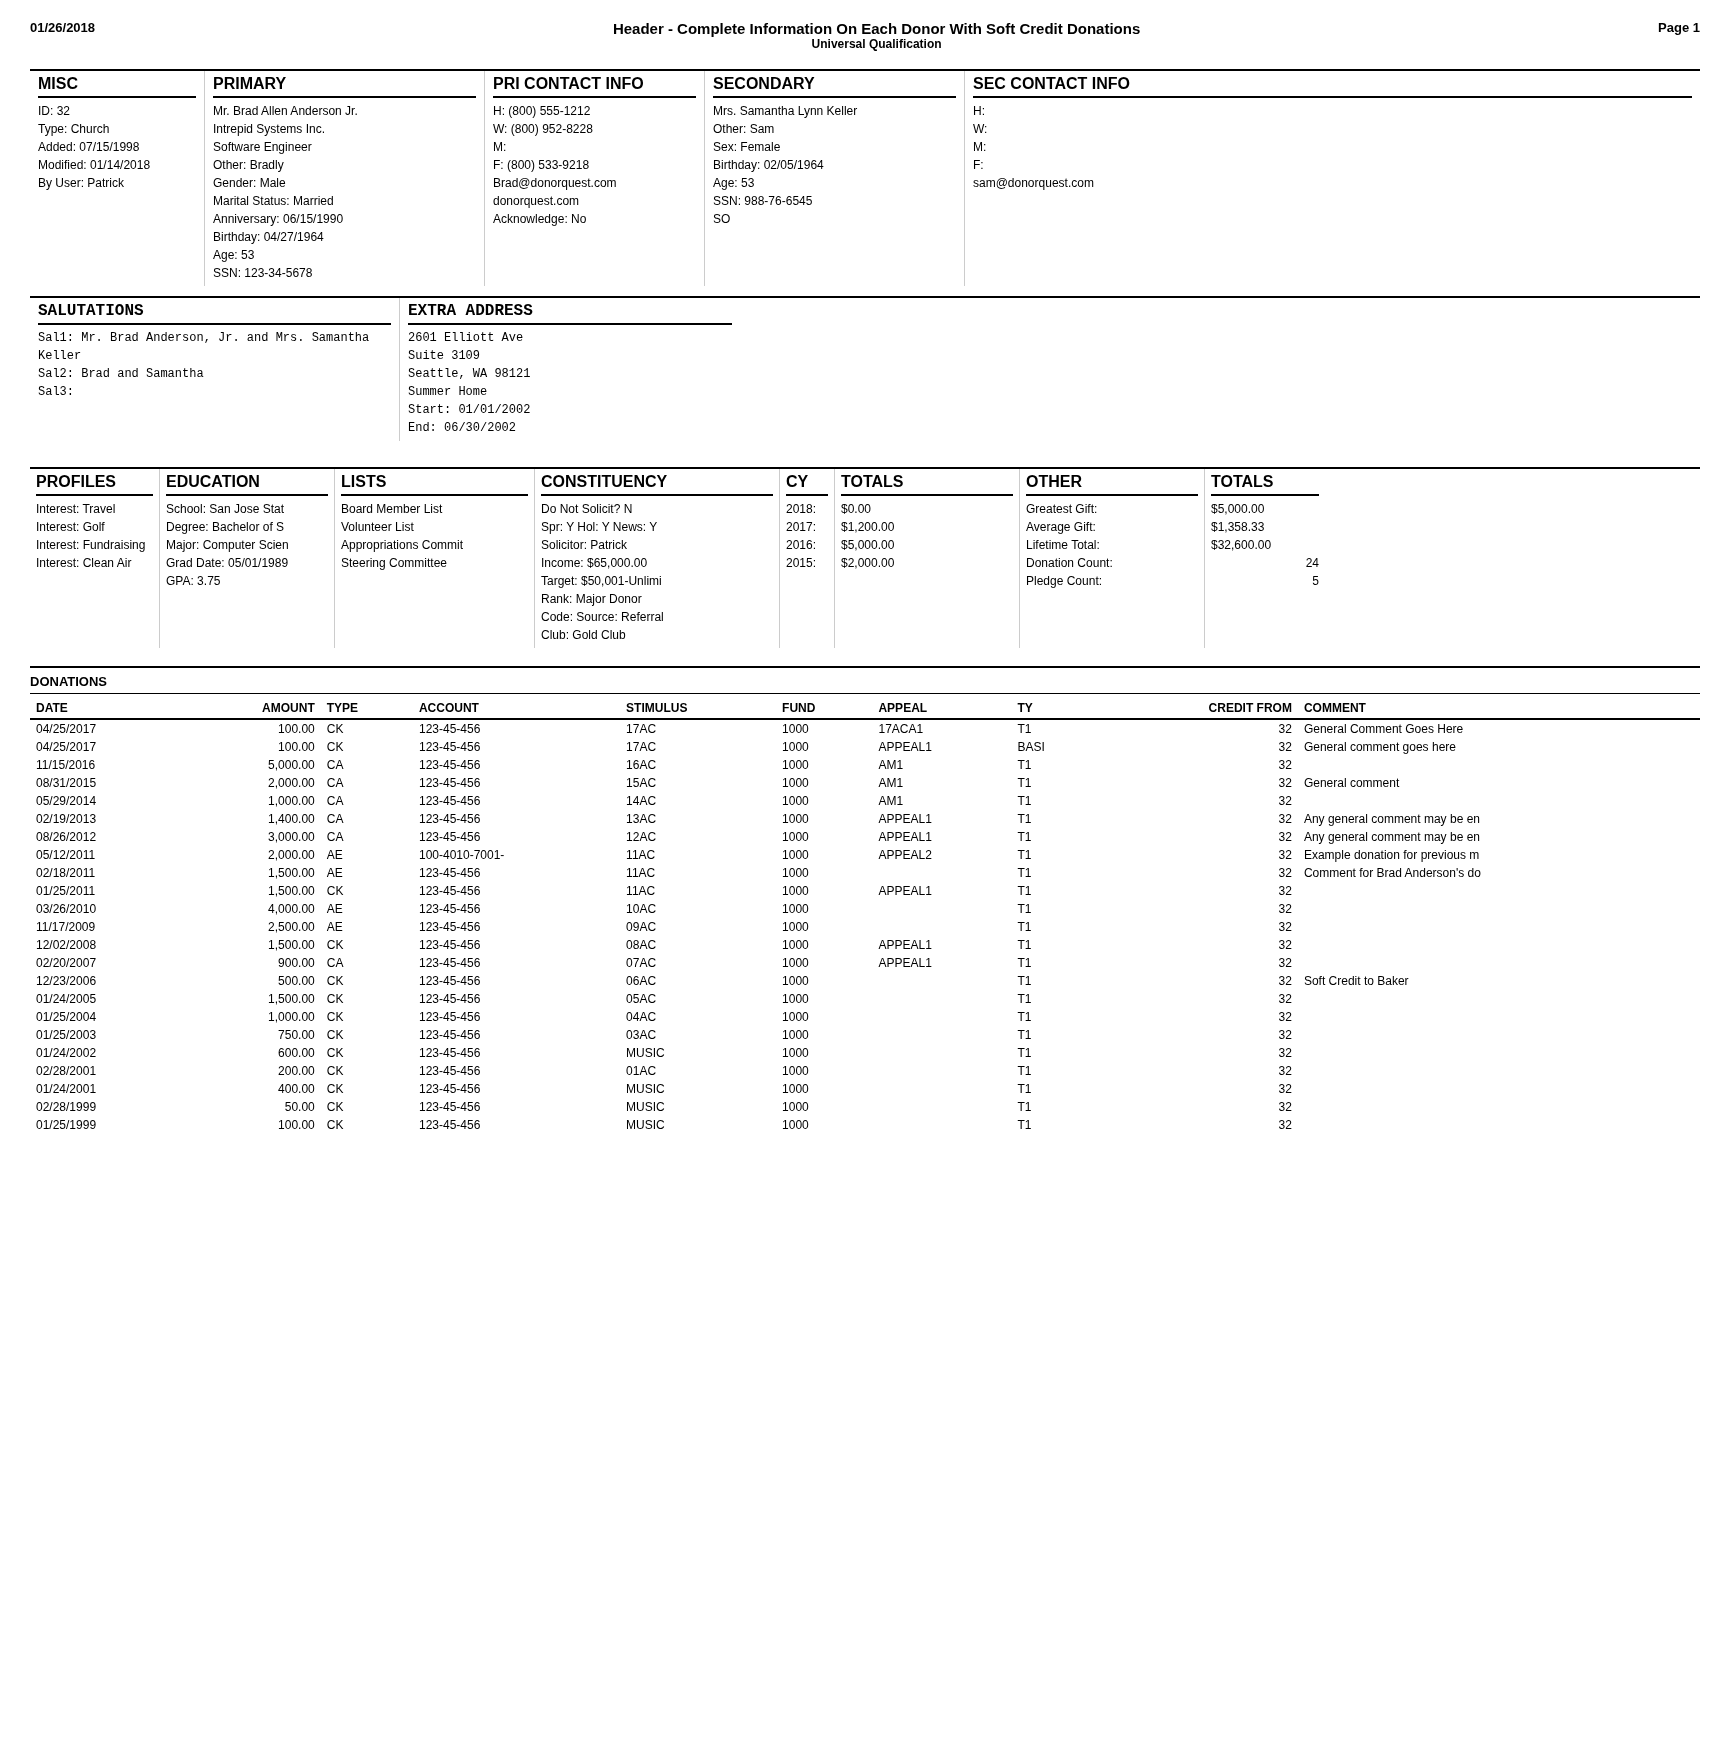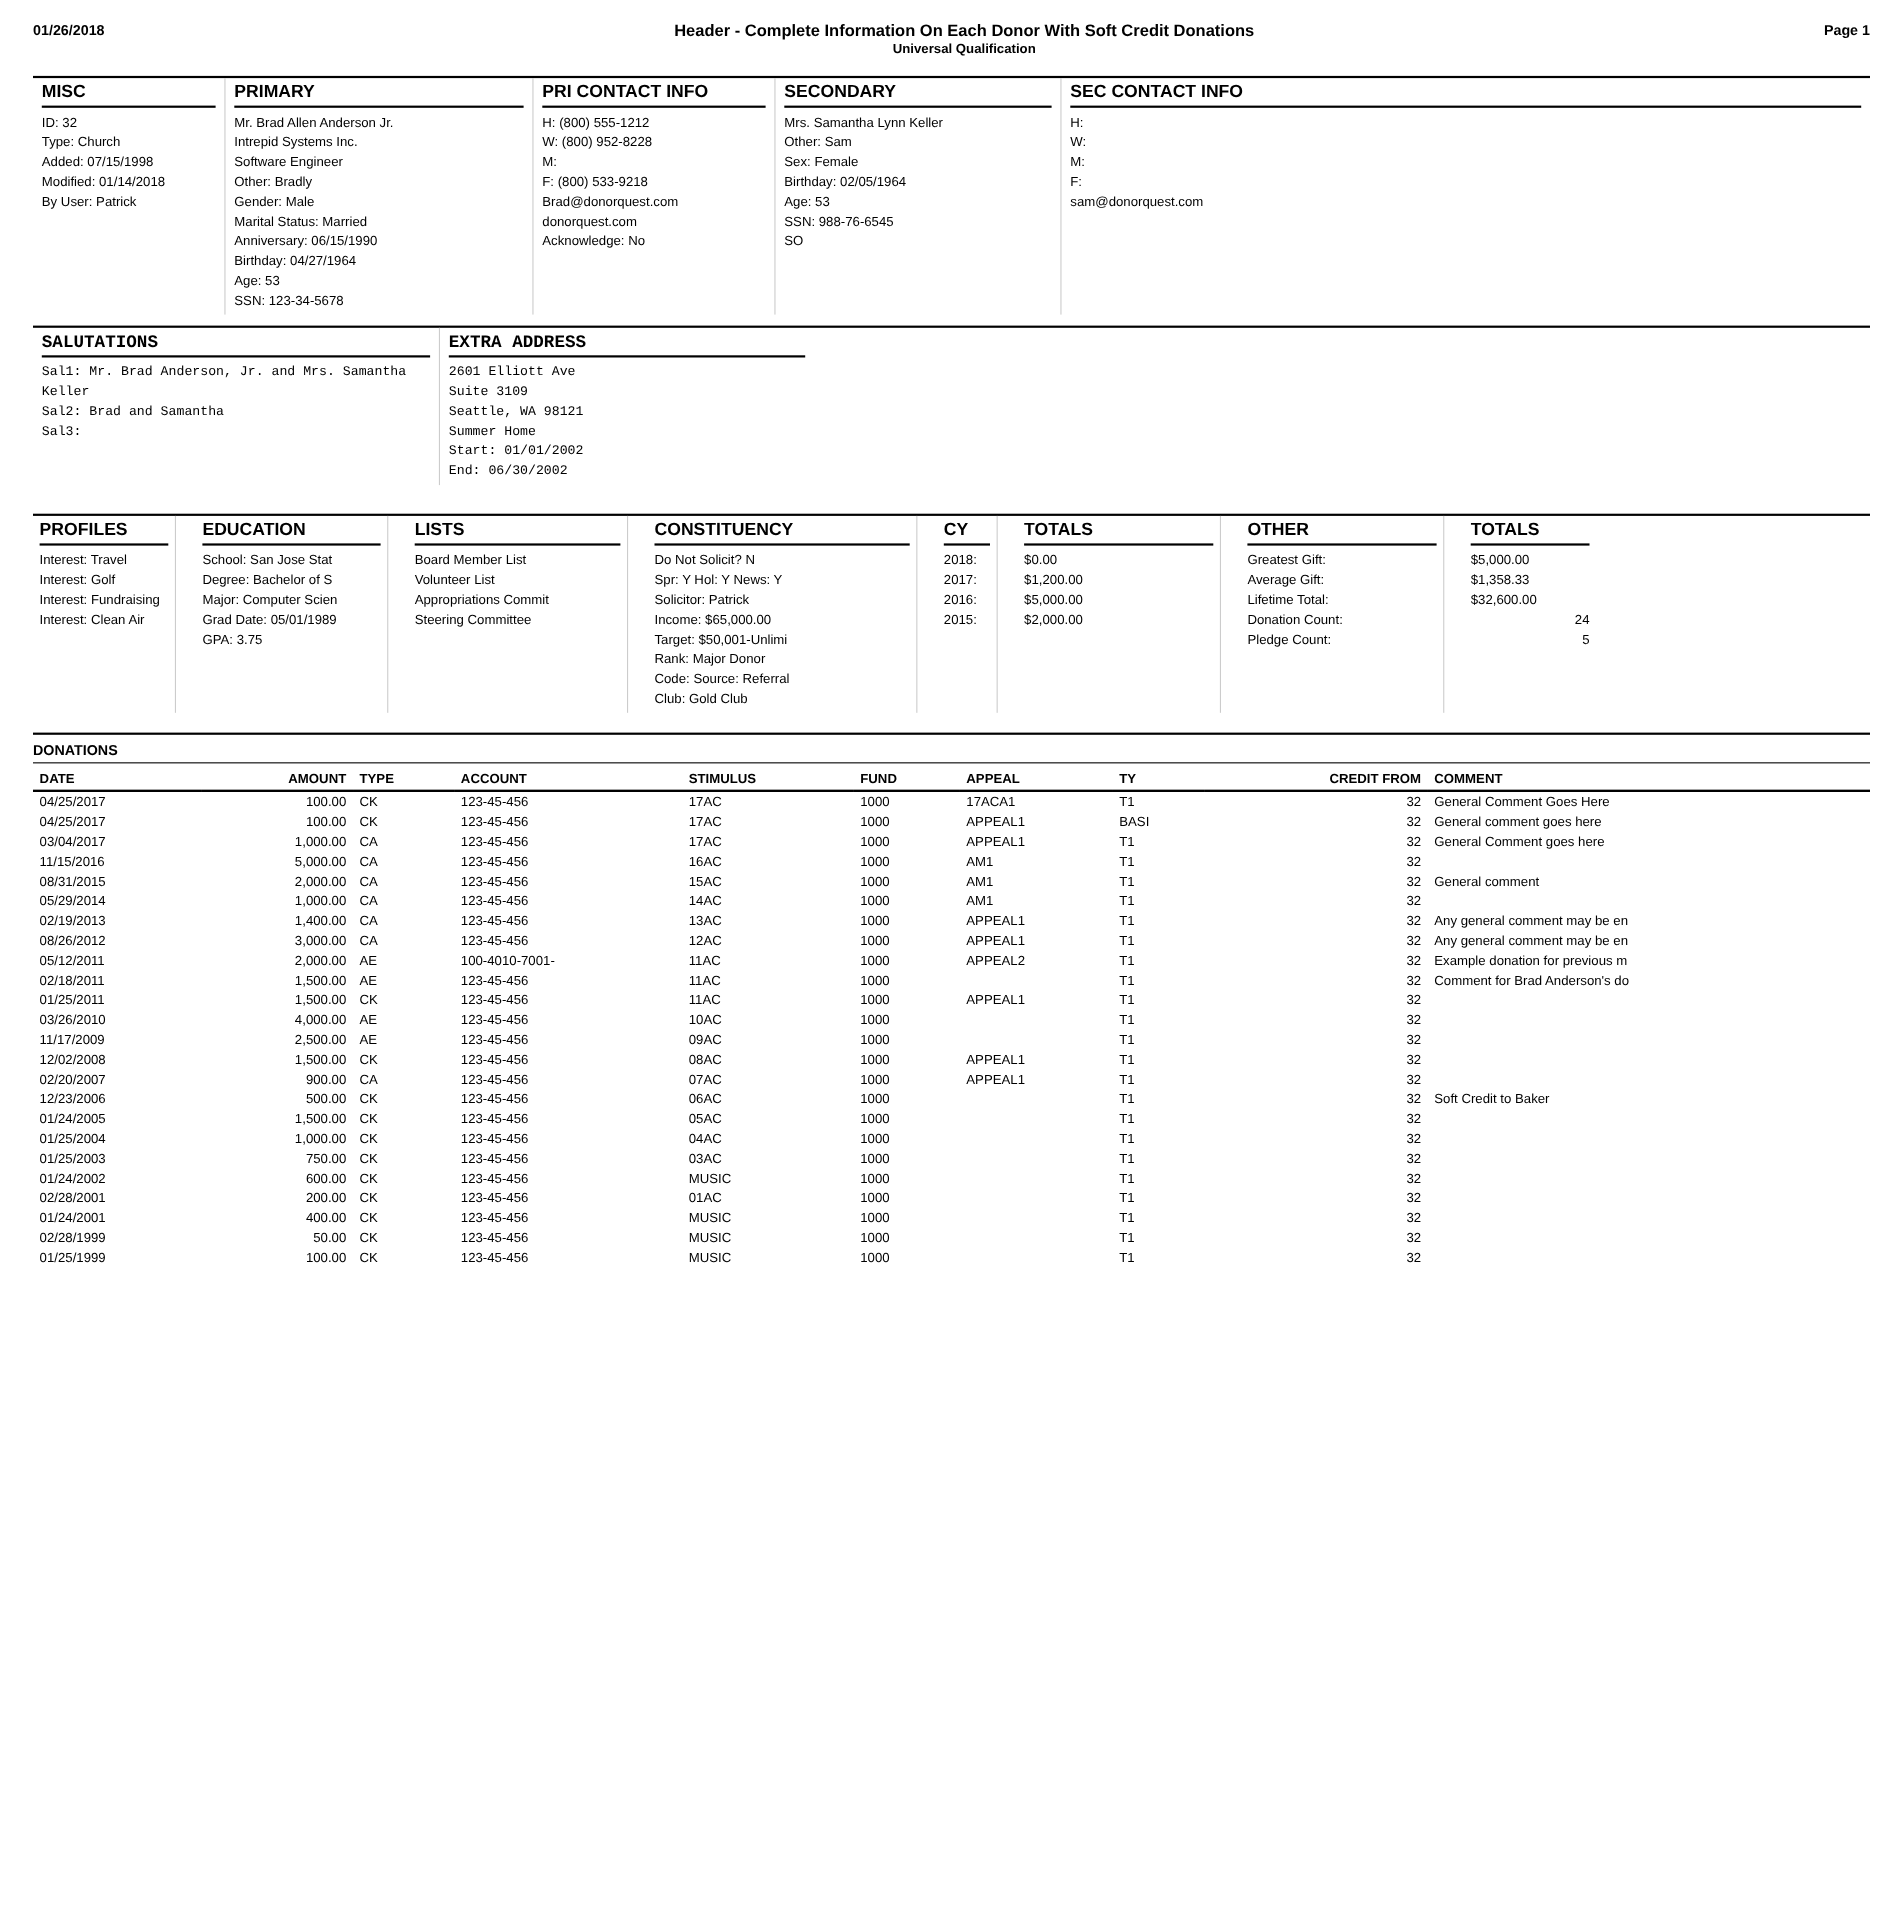--- a/index.html
+++ b/index.html
@@ -193,21 +193,21 @@
         <div class="line">2601 Elliott Ave</div>
         <div class="line">Suite 3109</div>
         <div class="line">Seattle, WA 98121</div>
         <div class="line">Summer Home</div>
         <div class="line">Start: 01/01/2002</div>
         <div class="line">End: 06/30/2002</div>
       </div>
   </div>
 </div>
 
-<div class="profiles-section" style="margin-top:26px;gap:18px;">
+<div class="profiles-section" style="margin-top:26px;">
   <div>
     <div class="section-header">PROFILES</div>
     <div id="profiles-content">
         <div class="line">Interest: Travel</div>
         <div class="line">Interest: Golf</div>
         <div class="line">Interest: Fundraising</div>
         <div class="line">Interest: Clean Air</div>
       </div>
   </div>
   <div>
@@ -318,32 +318,20 @@
           <td>CK</td>
           <td>123-45-456</td>
           <td>17AC</td>
           <td>1000</td>
           <td>APPEAL1</td>
           <td>BASI</td>
           <td class="right">32</td>
           <td>General comment goes here</td>
         </tr>
         <tr>
-          <td>03/04/2017</td>
-          <td class="right">1,000.00</td>
-          <td>CA</td>
-          <td>123-45-456</td>
-          <td>17AC</td>
-          <td>1000</td>
-          <td>APPEAL1</td>
-          <td>T1</td>
-          <td class="right">32</td>
-          <td>General Comment goes here</td>
-        </tr>
-        <tr>
           <td>11/15/2016</td>
           <td class="right">5,000.00</td>
           <td>CA</td>
           <td>123-45-456</td>
           <td>16AC</td>
           <td>1000</td>
           <td>AM1</td>
           <td>T1</td>
           <td class="right">32</td>
           <td></td>

